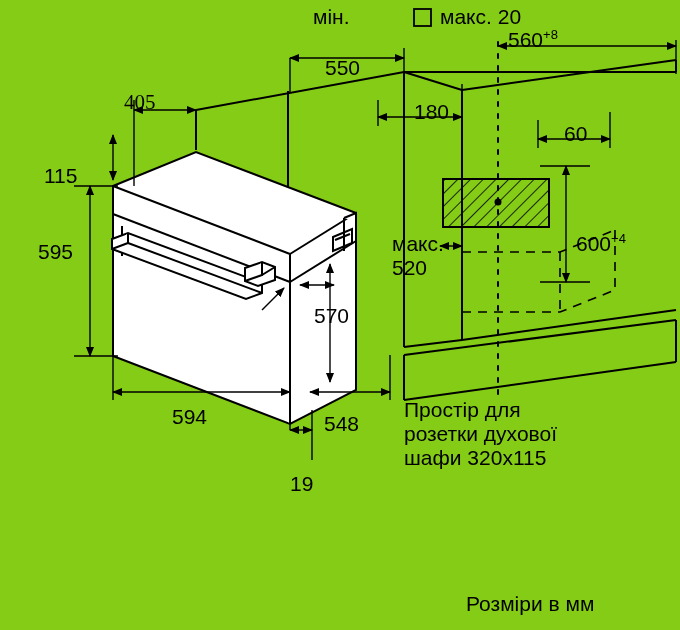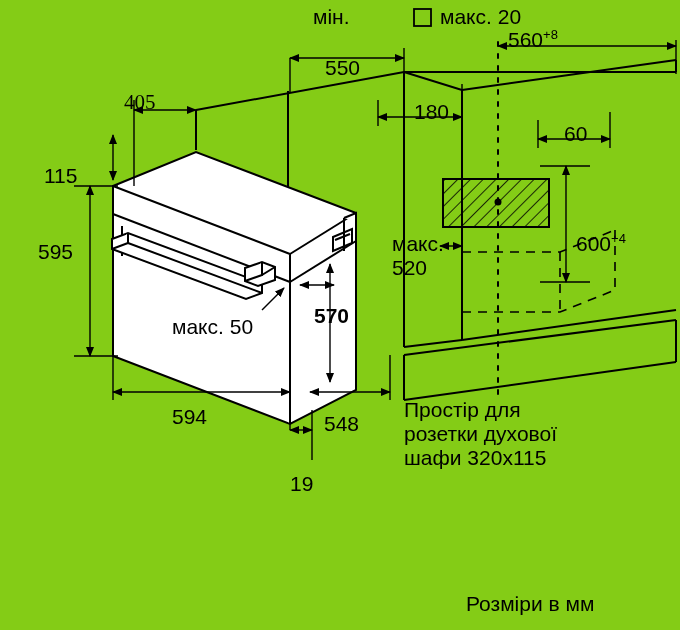--- a/index.html
+++ b/index.html
@@ -184,22 +184,21 @@
 
   <div class="lbl" style="left:508px; top:28px;"><span>560</span><span class="sup-s">+8</span></div>
 
   <div class="lbl" style="left:414px; top:100px;">180</div>
   <div class="lbl" style="left:556px; top:122px;margin-left:8px;">60</div>
 
   <div class="lbl" style="left:124px; top:90px;font-family:Liberation Serif, serif;">405</div>
   <div class="lbl" style="left:44px; top:164px;">115</div>
   <div class="lbl" style="left:38px; top:240px;">595</div>
 
-  <div class="lbl" style="left:314px; top:304px;font-weight:bold;">570</div>
-  <div class="lbl" style="left:172px; top:315px;">макс. 50</div>
+  <div class="lbl" style="left:314px; top:304px;">570</div>
 
   <div class="lbl" style="left:172px; top:405px;">594</div>
   <div class="lbl" style="left:324px; top:412px;">548</div>
   <div class="lbl" style="left:290px; top:472px;">19</div>
 
   <div class="lbl" style="left:392px; top:232px;">макс.</div>
   <div class="lbl" style="left:392px; top:256px;">520</div>
 
   <div class="lbl" style="left:576px; top:232px;"><span>600</span><span class="sup-s">+4</span></div>
 

